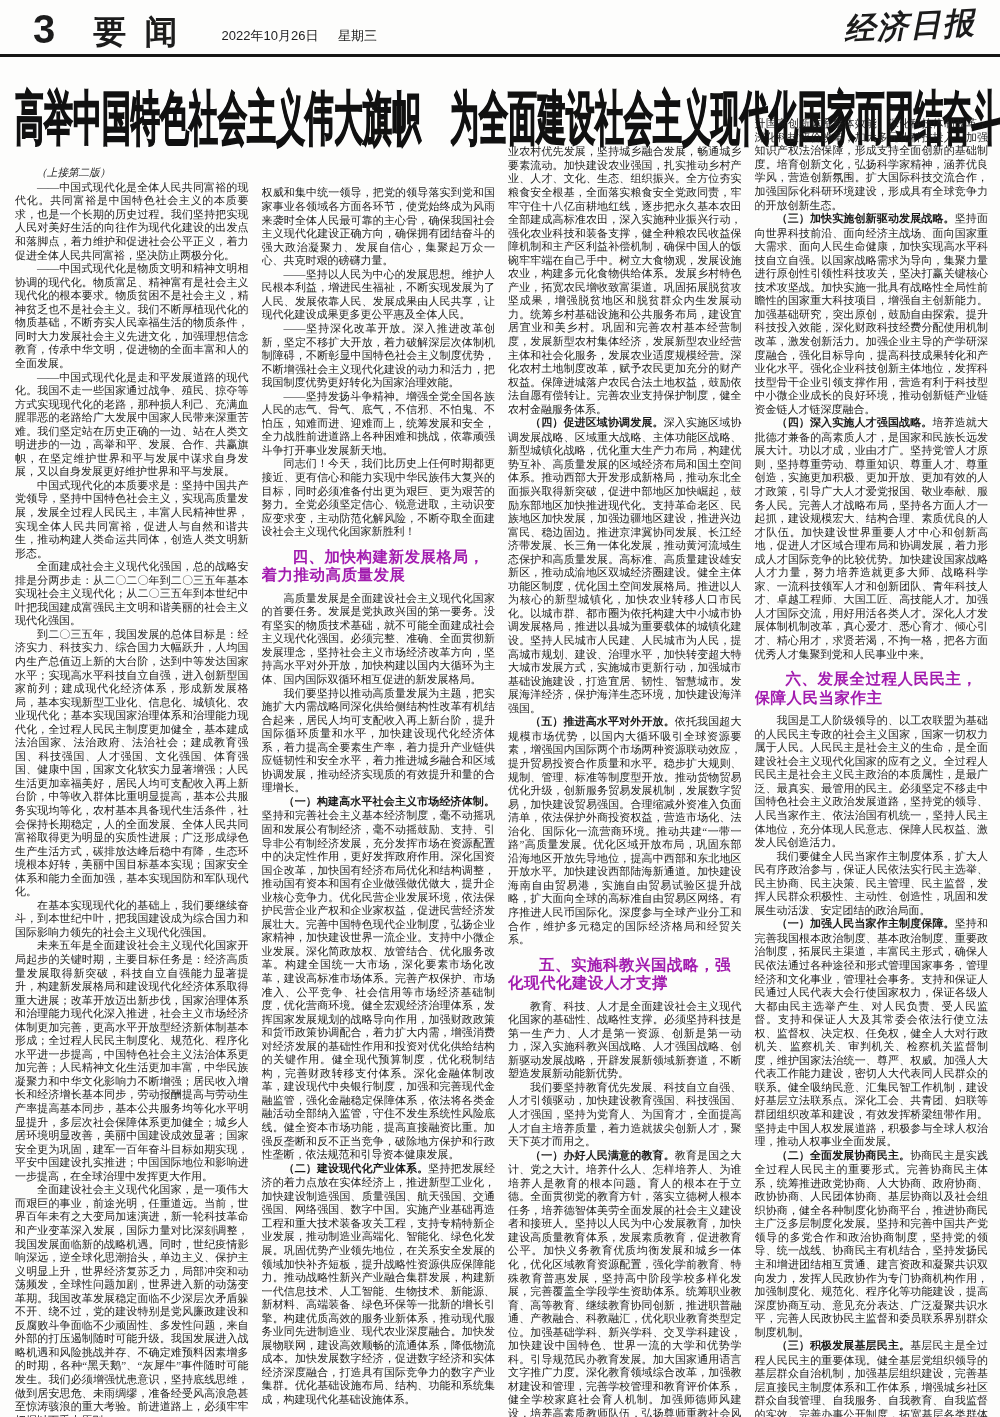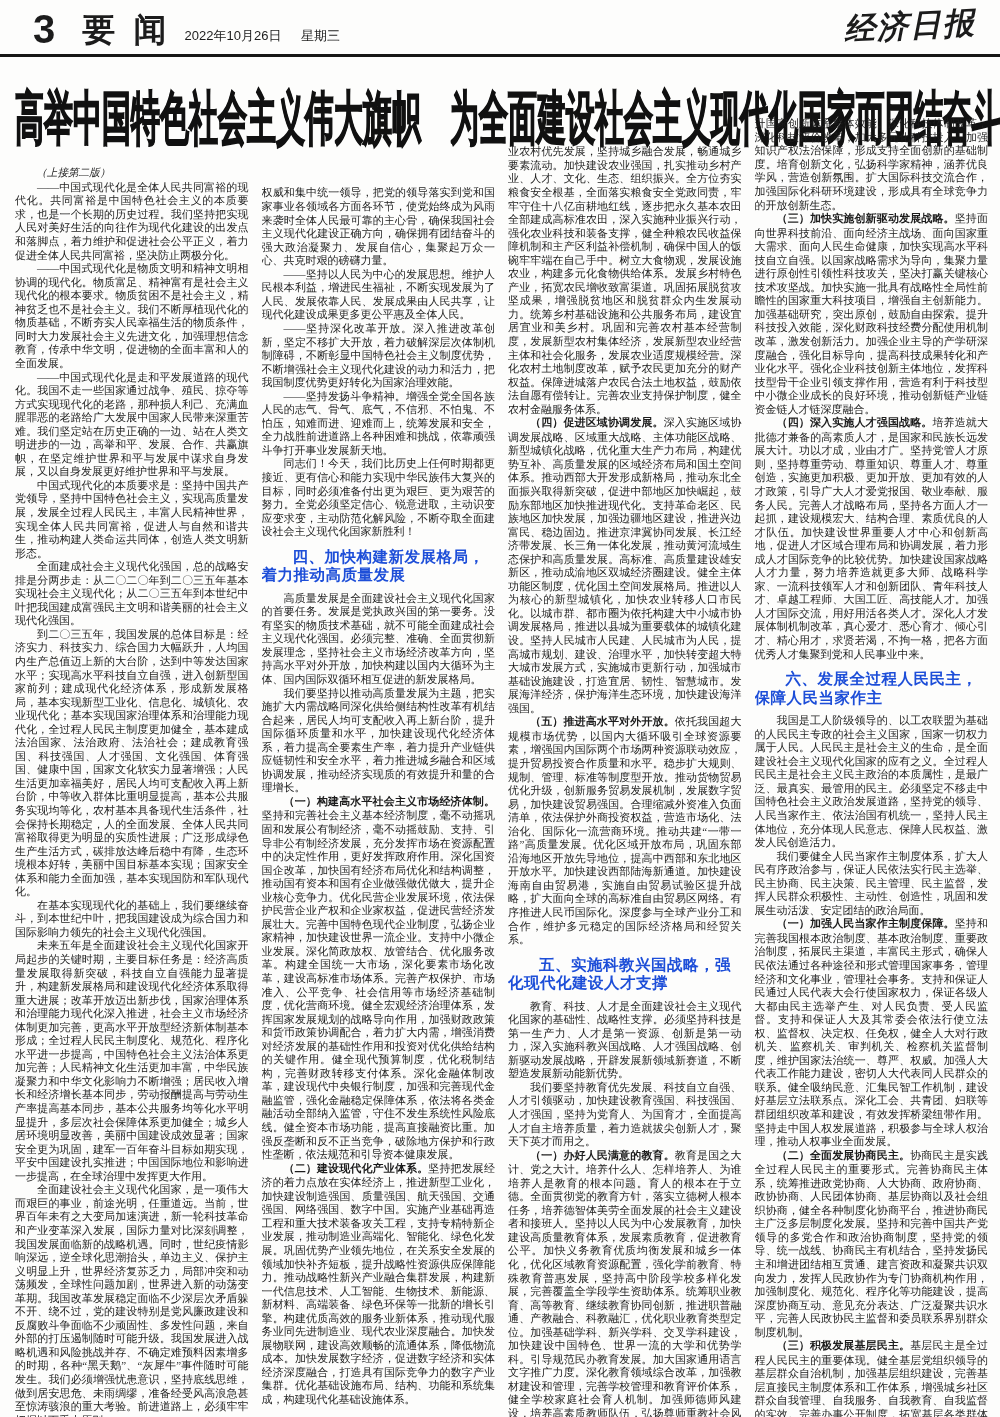--- a/index.html
+++ b/index.html
@@ -2,42 +2,42 @@
 <html><head>
 <meta charset="utf-8">
 <style>
   html,body{margin:0;padding:0;}
   body{background:#e8e8e8;font-family:"Liberation Serif","DejaVu Serif",serif;}
   .page{position:relative;width:1000px;height:1417px;margin:0 auto;background:#fdfdfc;color:#1c1c1c;overflow:hidden;}
   
   .header{position:absolute;top:0;left:0;right:0;height:57px;border-bottom:3px solid #161616;
           display:flex;align-items:flex-end;padding:0 10px 5px 33px;box-sizing:border-box;}
   .page-number{font-family:"Liberation Sans","DejaVu Sans",sans-serif;font-weight:bold;font-size:40px;line-height:1;}
-  .section-name{font-family:Liberation Mono, monospace;font-weight:bold;font-size:33px;line-height:1;
-                letter-spacing:0.55em;margin-left:27px;}
-  .date-group{font-size:13px;padding-bottom:4px;font-family:"Liberation Sans","DejaVu Sans",sans-serif;}
+  .section-name{font-family:Liberation Serif, serif;font-weight:bold;font-size:33px;line-height:1;
+                letter-spacing:0.55em;margin-left:38px;}
+  .date-group{font-size:13px;margin-left:26px;padding-bottom:4px;font-family:"Liberation Sans","DejaVu Sans",sans-serif;}
   .weekday{margin-left:16px;}
   .masthead{margin-left:auto;font-family:"DejaVu Serif","Liberation Serif",serif;font-style:italic;font-weight:bold;
             font-size:31px;line-height:1;transform:rotate(-3deg);padding:0 14px 8px 0;letter-spacing:2px;}
   
   .headline{position:absolute;top:86px;left:8px;width:100%;height:72px;}
   .headline-text{position:absolute;left:50%;top:0;white-space:nowrap;
                  font-family:"Liberation Sans","DejaVu Sans",sans-serif;font-weight:bold;font-size:58px;line-height:1.1;
                  -webkit-text-stroke:1.5px #111;color:#111;
                  transform:translateX(-50%) scaleX(0.5);transform-origin:center top;}
   
   .columns{position:absolute;top:181px;left:15px;right:12px;bottom:5px;display:flex;gap:13px;align-items:center;}
   .col{flex:1 1 0;overflow:hidden;min-width:0;}
   .para{font-size:11px;line-height:13.55px;text-align:justify;text-indent:2em;margin:0;
         font-family:"Liberation Serif","DejaVu Serif",serif;}
   .para.noindent{text-indent:0;}
   .lead{font-weight:bold;font-family:Liberation Mono, monospace;margin-top:19px;}
   .note{font-size:10.6px;line-height:14px;font-style:italic;text-indent:2em;margin:0 0 1px 0;}
   .sec-heading{font-family:"Liberation Sans","DejaVu Sans",sans-serif;font-weight:bold;font-size:15.5px;line-height:18.5px;
-               text-indent:2em;margin:9px 0 7px 0;color:#1d4ed8;letter-spacing:0.5px;}
+               text-indent:2em;margin:9px 0 7px 0;color:#a21caf;letter-spacing:0.5px;}
 </style>
 </head>
 <body>
 
 <div class="page">
 
   <div class="header">
     <span class="page-number">3</span>
     <span class="section-name">要闻</span>
     <span class="date-group">

